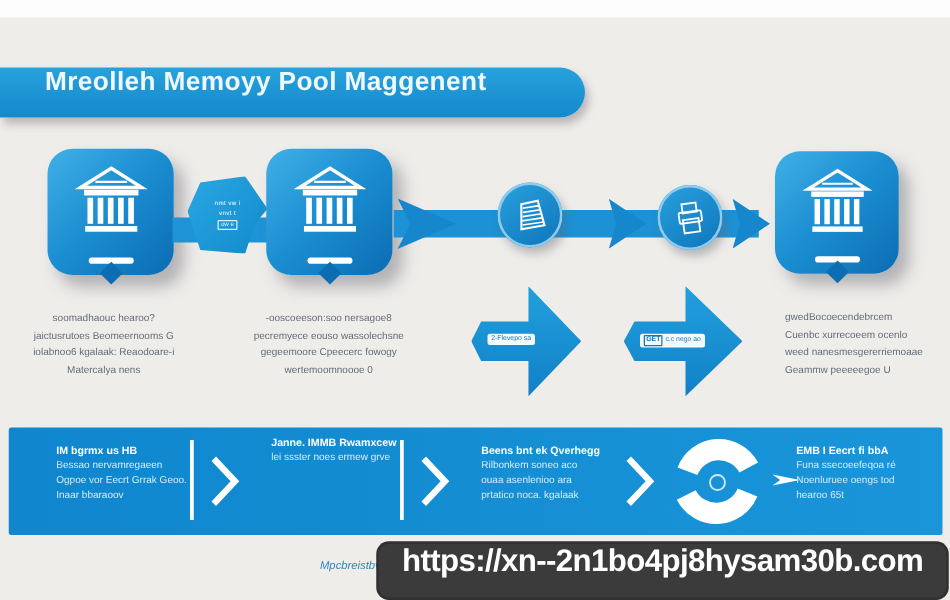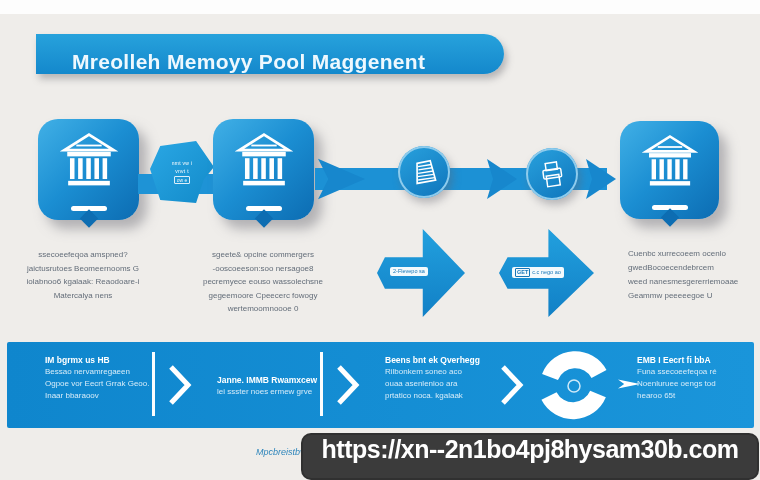--- a/index.html
+++ b/index.html
@@ -5,25 +5,25 @@
   * { margin:0; padding:0; box-sizing:border-box; }
   body { font-family:"Liberation Sans", sans-serif; background:#d8d6d3; }
   .canvas {
     position:relative; width:760px; height:480px; overflow:hidden;
     background:#efedea;
   }
   .top-strip { position:absolute; left:0; top:0; width:760px; height:14px; background:#fdfdfd; }
 
   
   .banner {
-    position:absolute; left:0; top:34px; width:468px; height:40px;
+    position:absolute; left:0; top:54px; width:468px; height:40px;
     background:linear-gradient(180deg,#27a2dc 0%, #1488cc 100%);
     border-radius:0 22px 22px 0;
     box-shadow:3px 5px 7px rgba(80,80,90,.35);
-    display:flex; align-items:flex-end;margin-left:36px;
+    display:flex; align-items:flex-start;
   }
   .banner-title {
     padding-left:36px; font-size:21px; font-weight:700; color:#eef8fe; letter-spacing:.3px;
   }
 
   
   .tile {
     position:absolute; width:101px; height:101px; border-radius:20px;
     background:linear-gradient(135deg,#41b0e6 0%, #1b8ed2 48%, #0c6cb2 100%);
     box-shadow:8px 9px 12px rgba(120,120,128,.5);
@@ -95,21 +95,21 @@
 
   
   .band {
     position:absolute; left:7px; top:342px; width:747px; height:86px;
     background:linear-gradient(90deg,#0f86cd,#1a95da); border-radius:2px;
   }
   .band-sec { position:absolute; color:#d6ecf9; font-size:8px; }
   .band-sec .bs-title { font-size:8.5px; font-weight:700; color:#ffffff; line-height:12px; }
   .band-sec div { line-height:12px; }
   #bsec-1 { left:38px; top:12px; width:112px; }
-  #bsec-2 { left:210px; top:32px; width:108px; }
+  #bsec-2 { left:210px; top:6px; width:108px; }
   #bsec-3 { left:378px; top:12px; width:108px; }
   #bsec-4 { left:630px; top:12px; width:116px; }
   .band-divider { position:absolute; top:10px; width:3px; height:64px; background:#fbfdfe; }
   #bdiv-1 { left:145px; } #bdiv-2 { left:313px; }
   .band-chevron { position:absolute; top:21px; }
   #bchev-1 { left:160px; } #bchev-2 { left:328px; } #bchev-3 { left:492px; }
   .sync-wrap { position:absolute; left:528px; top:4px; width:78px; height:78px; }
   .band-small-arrow {
     position:absolute; left:611px; top:35px; width:22px; height:14px; background:#fff;
     clip-path:polygon(0 18%, 100% 50%, 0 82%, 28% 50%);
@@ -212,35 +212,34 @@
       <rect x="29" y="30" width="5" height="23" fill="#ffffff"></rect>
       <rect x="38" y="30" width="5" height="23" fill="#ffffff"></rect>
       <rect x="47" y="30" width="5" height="23" fill="#ffffff"></rect>
       <rect x="9" y="55" width="46" height="5" fill="#ffffff"></rect>
     </svg>
     <div class="dash"></div>
     <div class="tab"></div>
   </div>
 
   <div class="desc" id="desc-1">
-    <div>ssecoeefeqoa amspned?</div>
+    <div>soomadhaouc hearoo?</div>
     <div>jaictusrutoes Beomeernooms G</div>
     <div>iolabnoo6 kgalaak: Reaodoare-i</div>
     <div>Matercalya nens</div>
   </div>
   <div class="desc" id="desc-2">
-    <div>sgeete&amp; opcine commergers</div>
     <div>-ooscoeeson:soo nersagoe8</div>
     <div>pecremyece eouso wassolechsne</div>
     <div>gegeemoore Cpeecerc fowogy</div>
     <div>wertemoomnoooe 0</div>
   </div>
   <div class="desc" id="desc-3">
+    <div>gwedBocoecendebrcem</div>
     <div>Cuenbc xurrecoeem ocenlo</div>
-    <div>gwedBocoecendebrcem</div>
     <div>weed nanesmesgererriemoaae</div>
     <div>Geammw peeeeegoe U</div>
   </div>
 
   <div class="block-arrow" id="barrow-1">
     <div class="barrow-label">
       <span>2-Flevepo sa</span>
     </div>
   </div>
   <div class="block-arrow" id="barrow-2">

